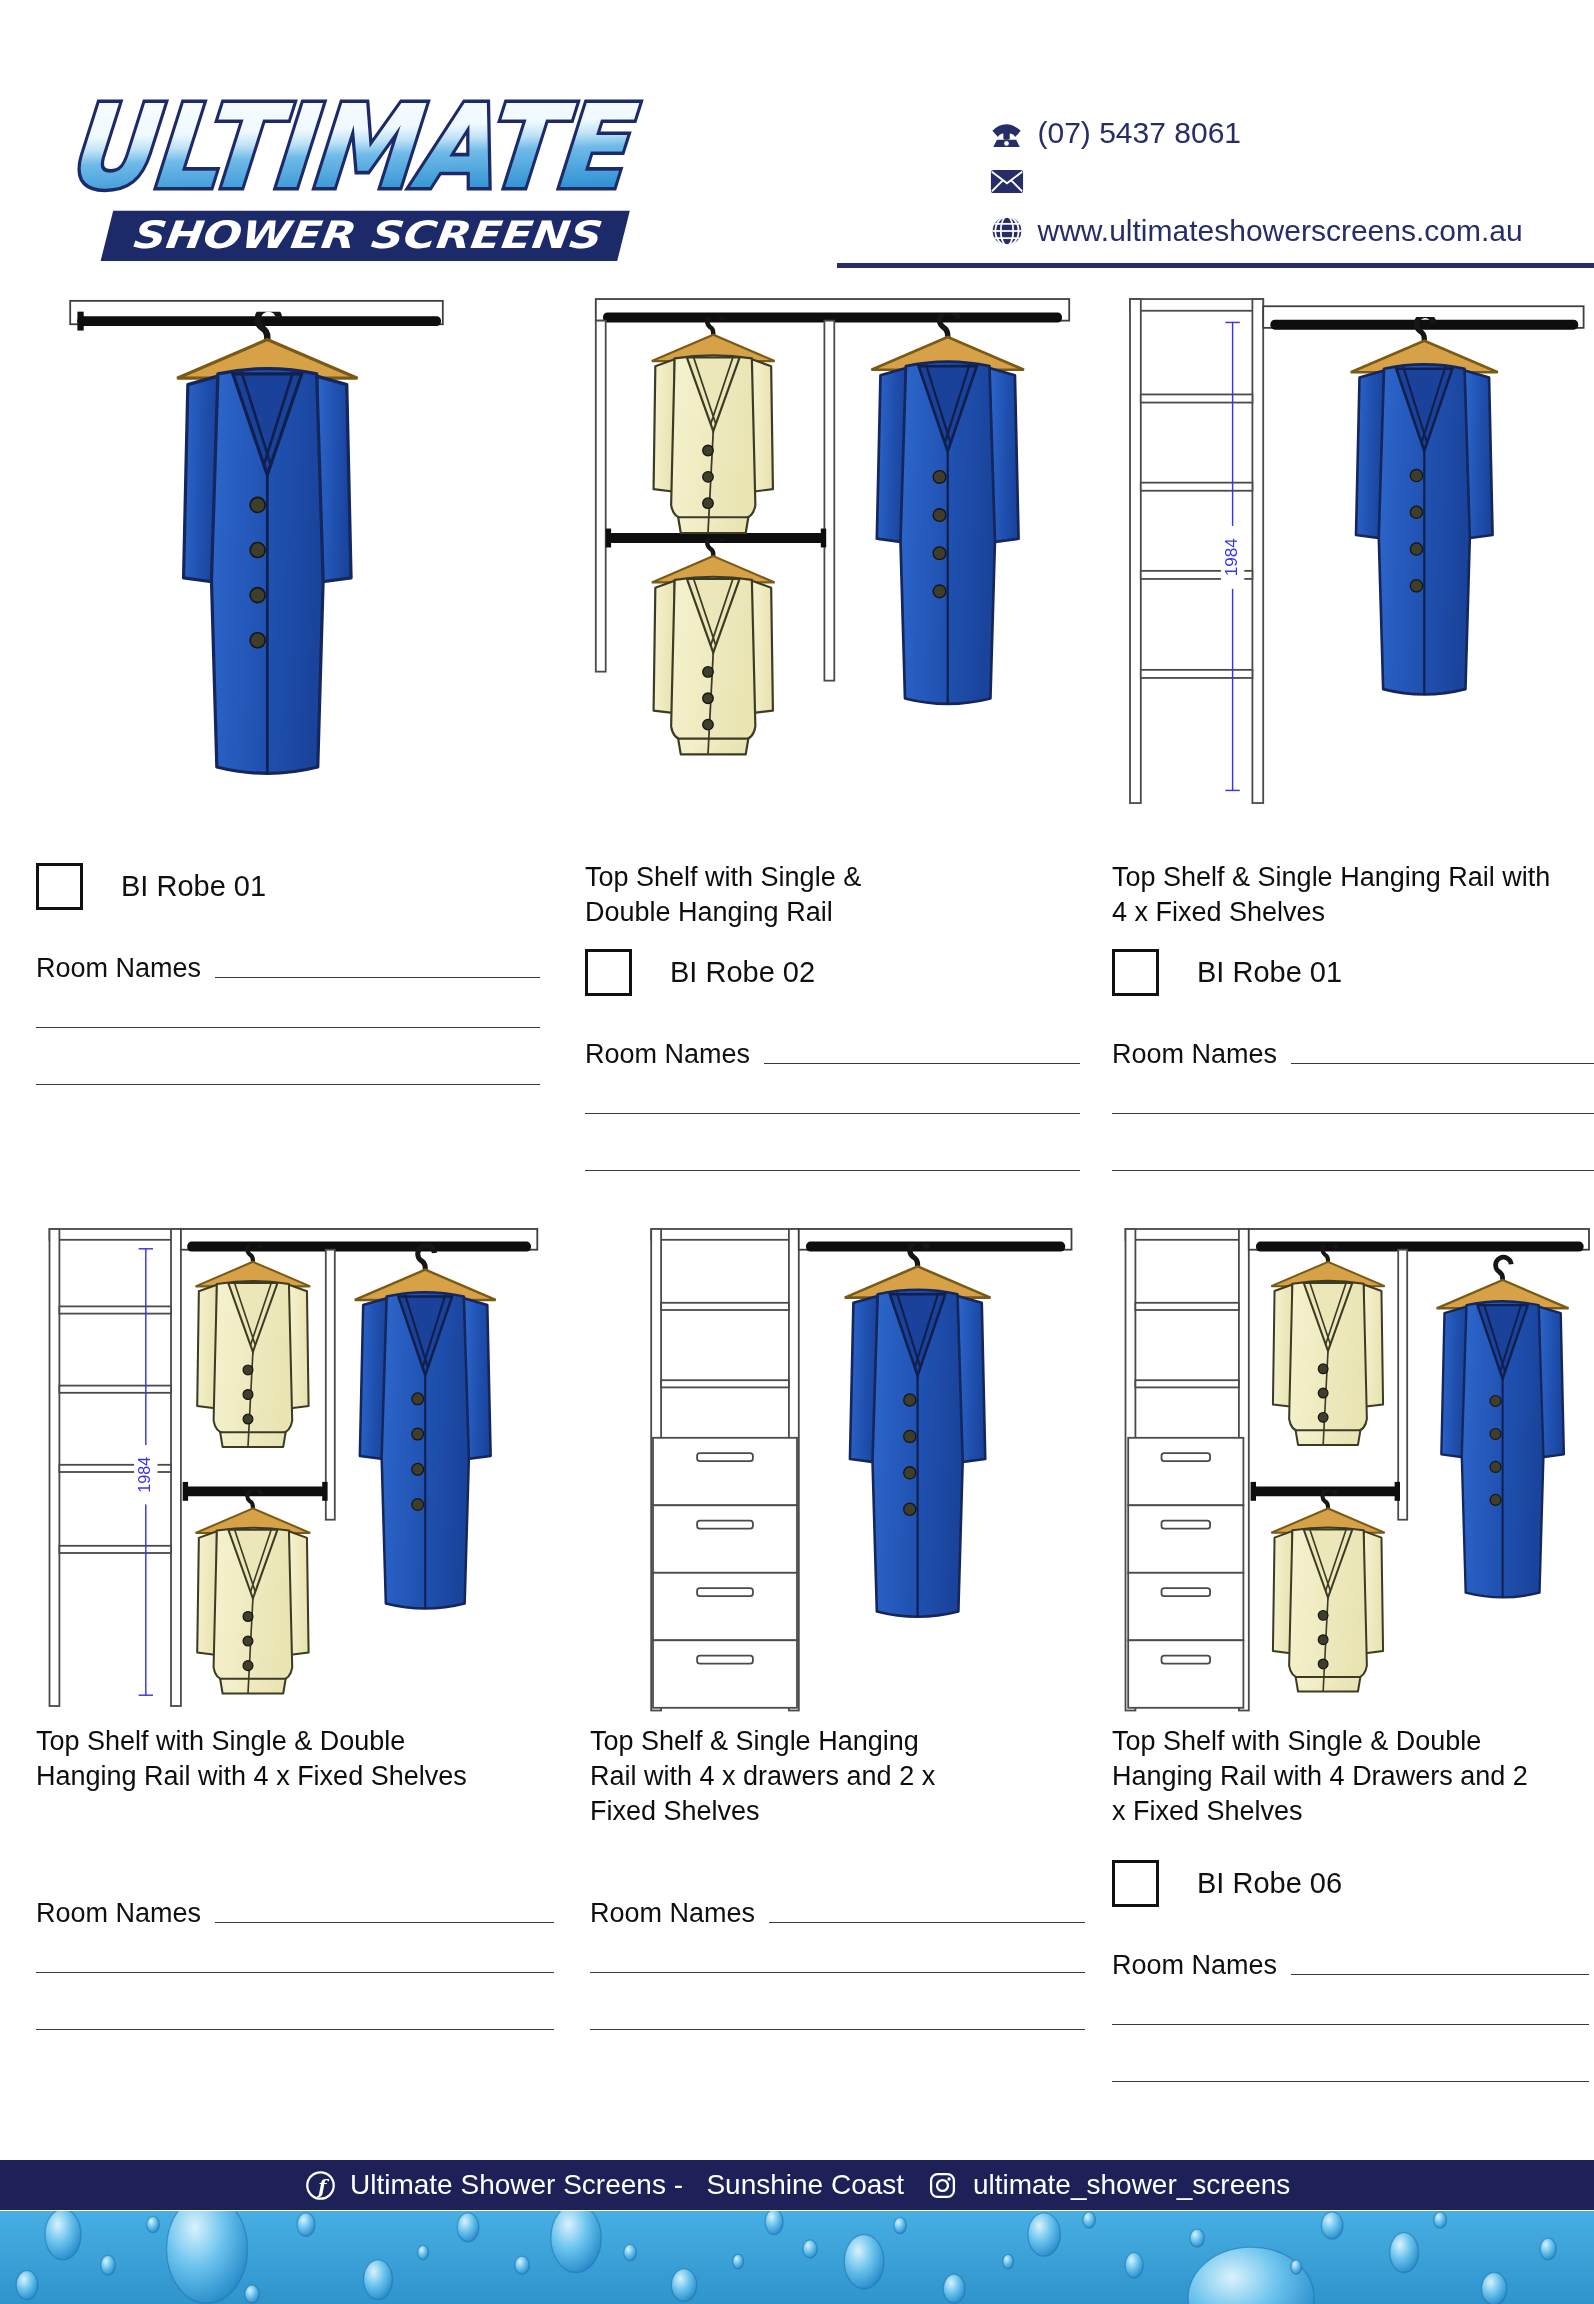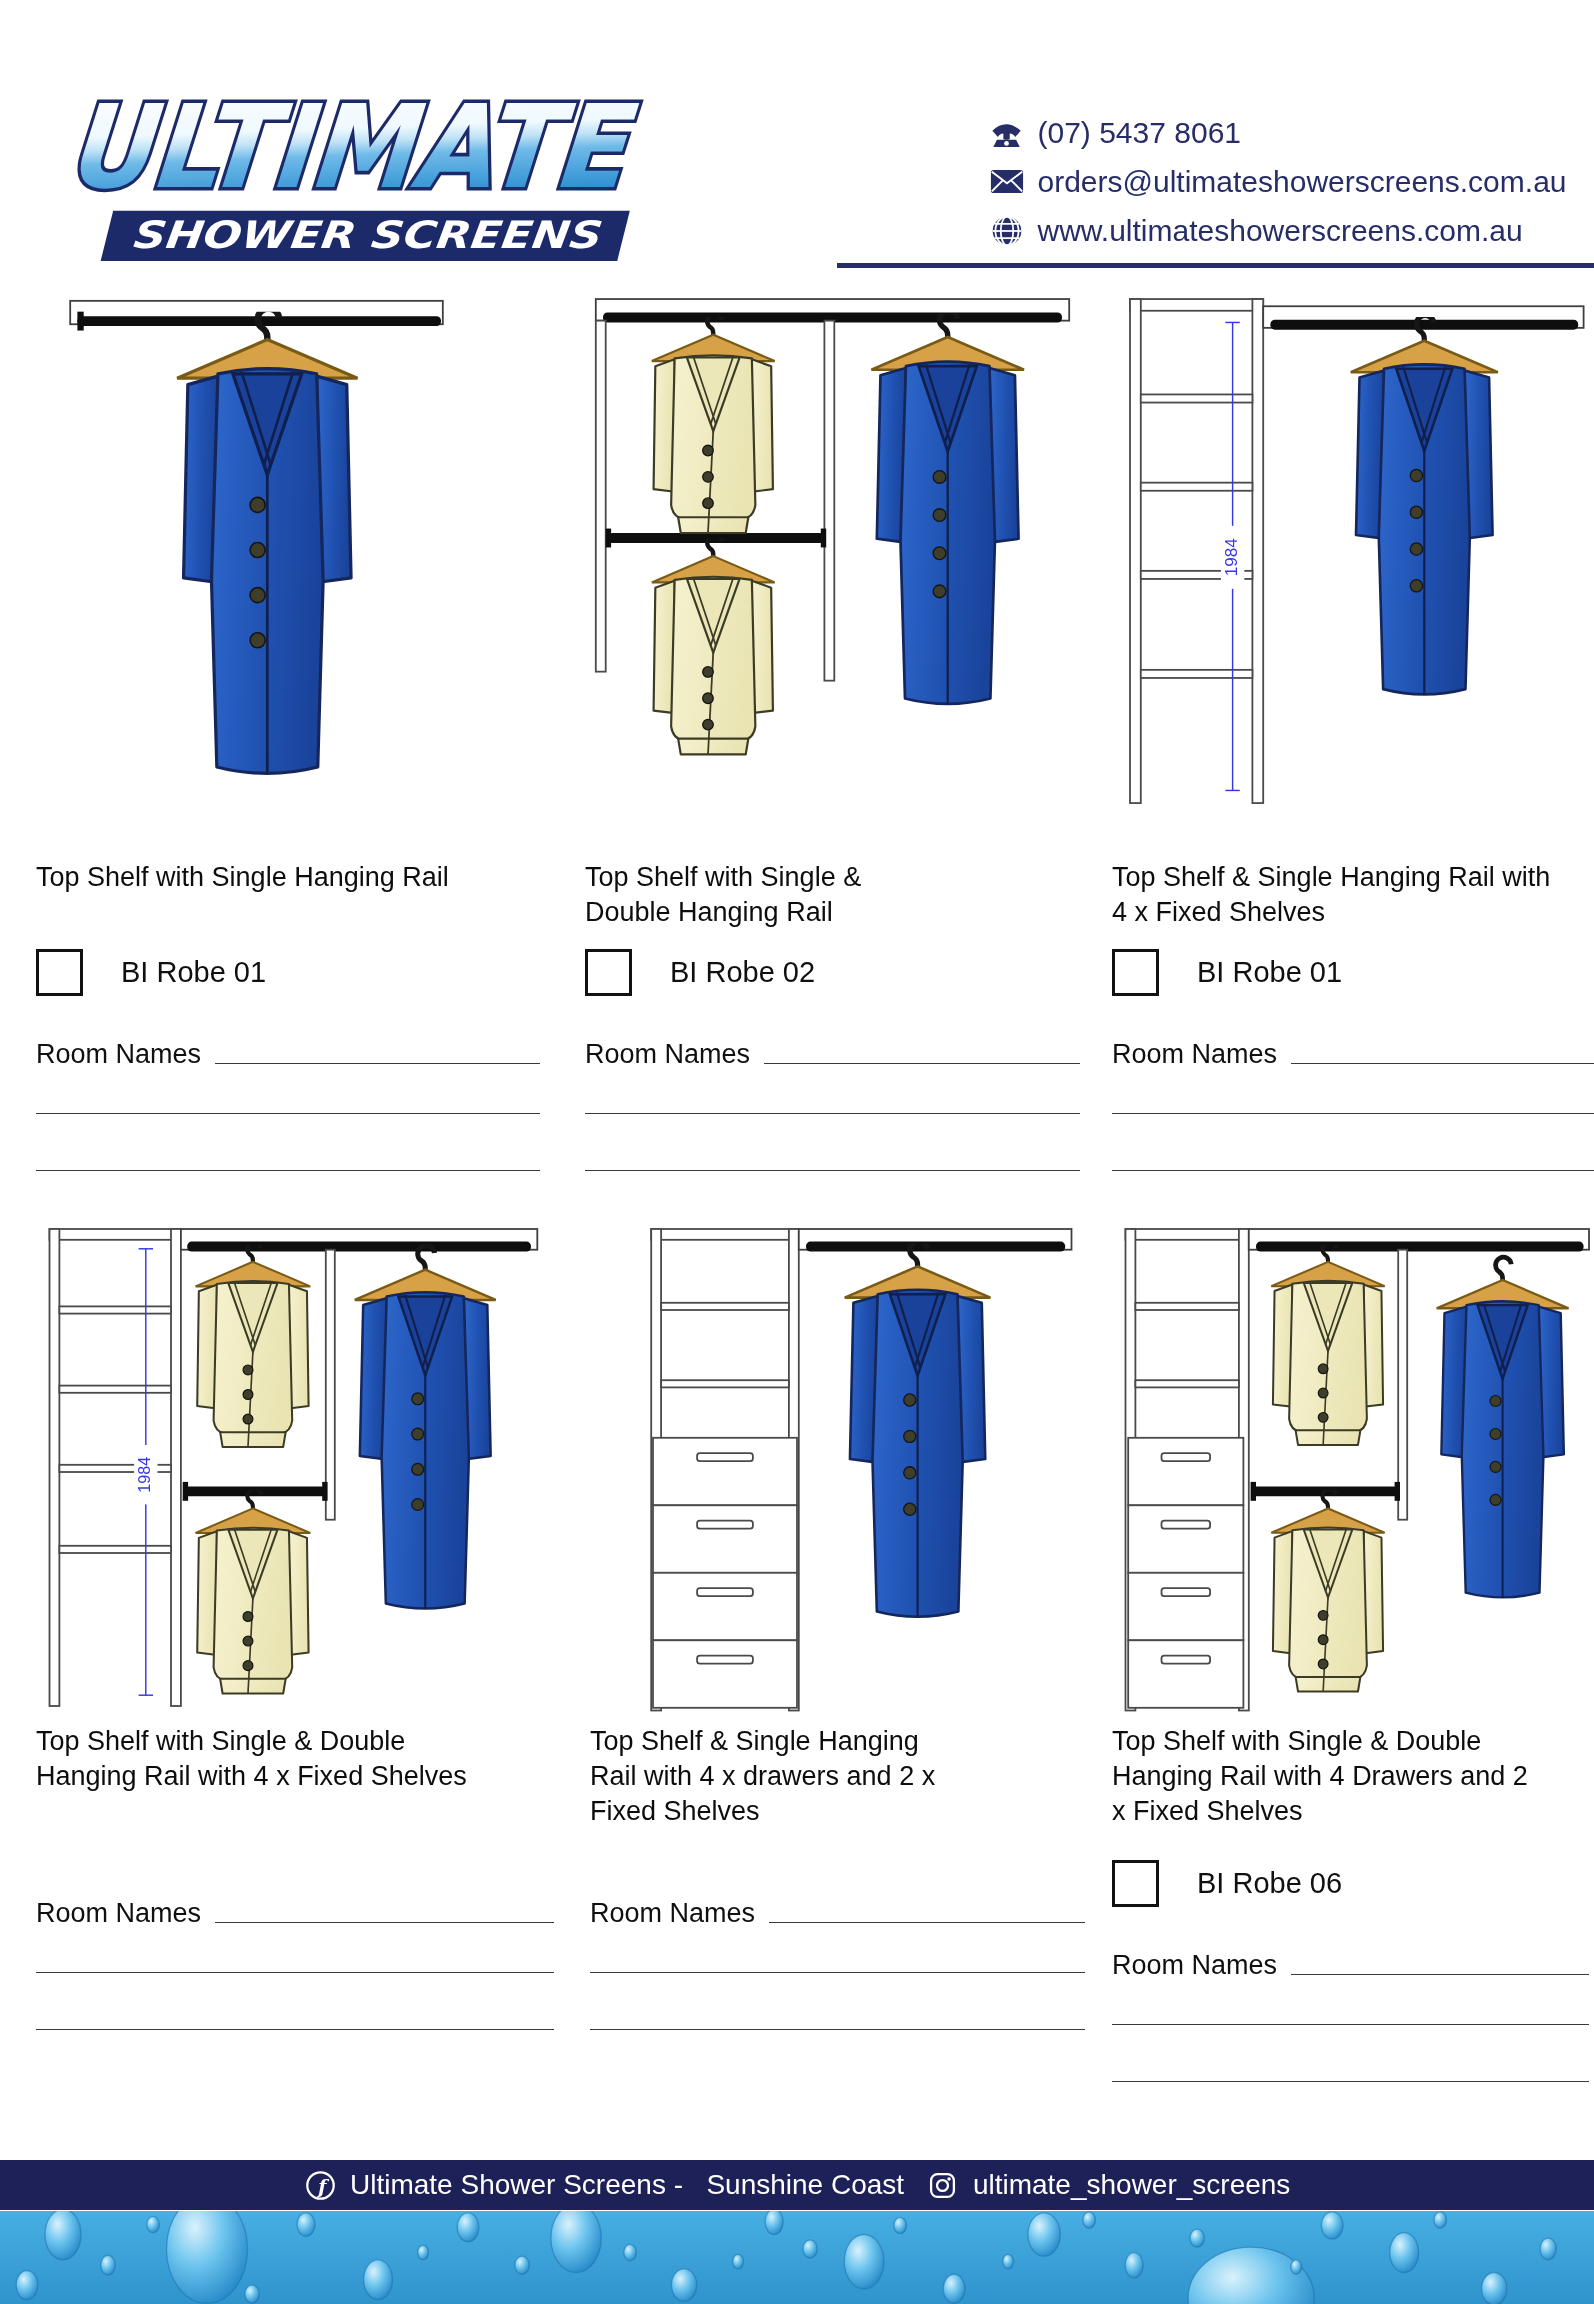--- a/index.html
+++ b/index.html
@@ -116,21 +116,20 @@
       <path d="M7,25 h21 l4,8 h-29 Z" fill="#262D67"></path>
       <circle cx="17.5" cy="29" r="2.6" fill="#ffffff"></circle>
     </svg>
     <span>(07) 5437 8061</span>
   </div>
   <div class="contact-row">
     <svg width="34" height="25" viewBox="0 0 38 28">
       <rect x="1" y="1" width="36" height="26" rx="3" fill="#262D67"></rect>
       <path d="M2,3 L19,16 L36,3 M2,25 L14,13 M36,25 L24,13" stroke="#ffffff" stroke-width="2.2" fill="none"></path>
     </svg>
-    <span>orders@ultimateshowerscreens.com.au</span>
   </div>
   <div class="contact-row">
     <svg width="34" height="34" viewBox="0 0 38 38">
       <circle cx="19" cy="19" r="16" fill="#262D67"></circle>
       <g stroke="#ffffff" stroke-width="2" fill="none">
         <ellipse cx="19" cy="19" rx="7" ry="16"></ellipse>
         <ellipse cx="19" cy="19" rx="13" ry="16"></ellipse>
         <line x1="3" y1="19" x2="35" y2="19"></line>
         <line x1="5" y1="11" x2="33" y2="11"></line>
         <line x1="5" y1="27" x2="33" y2="27"></line>
@@ -145,21 +144,20 @@
   <div class="illus">
     <svg width="504" height="572" viewBox="0 0 560 635">
       <g>
         <rect x="38" y="14" width="414" height="26" fill="#ffffff" stroke="#3f3f3f" stroke-width="2"></rect>
         <rect x="46" y="26" width="7" height="21" fill="#0e0e0e"></rect>
         <rect x="46" y="31" width="404" height="11" rx="5" fill="#0e0e0e"></rect>
       </g>
       <use href="#sym-coat" x="122" y="26" width="270" height="525"></use>
     </svg>
   </div>
-  <h3 class="title">Top Shelf with Single Hanging Rail</h3>
   <div class="robe-row">
     <span class="checkbox"></span>
     <span class="robe-label">BI Robe 01</span>
   </div>
   <div class="room-row">
     <span>Room Names</span>
     <span class="room-line"></span>
   </div>
   <div class="write-line wl1"></div>
   <div class="write-line wl2"></div>

